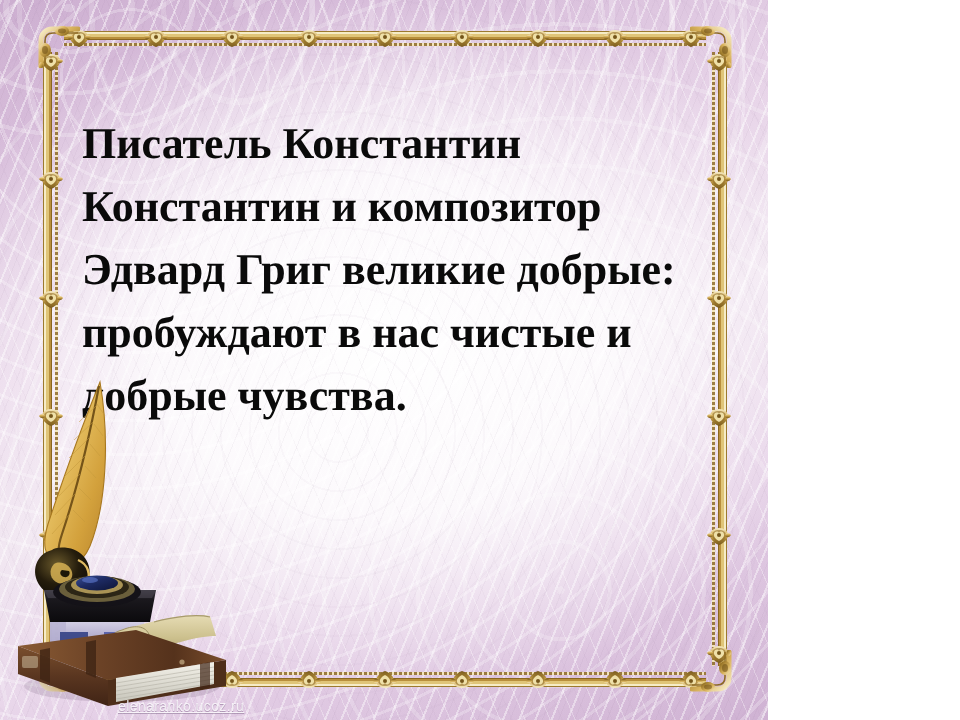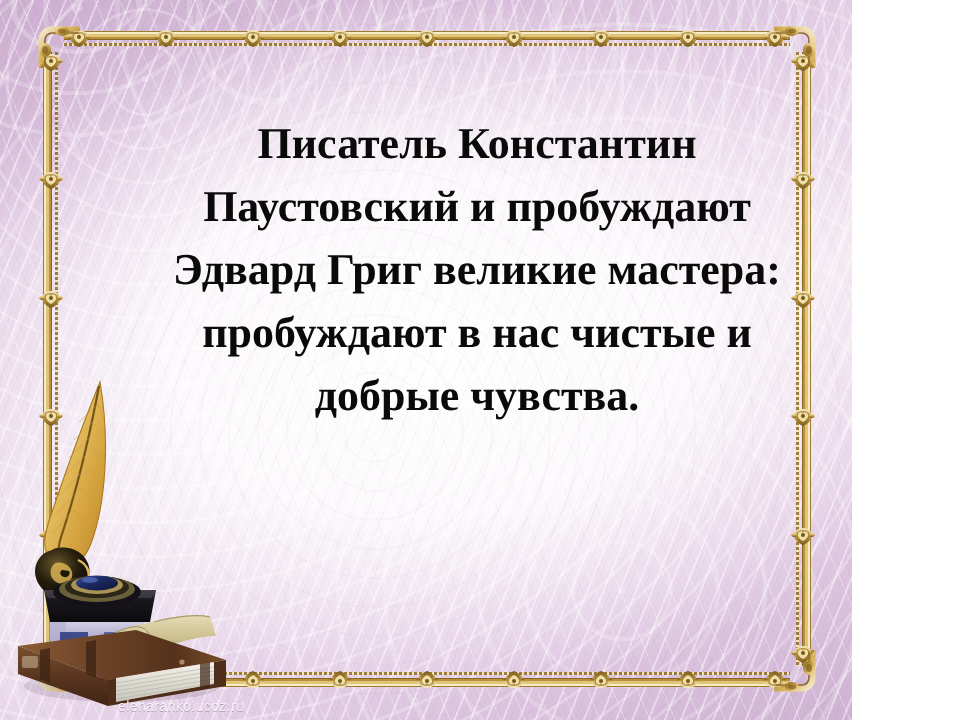--- a/index.html
+++ b/index.html
@@ -8,33 +8,32 @@
     padding: 0;
     background: #ffffff;
   }
   body {
     font-family: "Liberation Serif", "DejaVu Serif", serif;
   }
 
   
   #slide {
     position: relative;
-    width: 852px;
+    width: 768px;
     height: 720px;
     overflow: hidden;
     
     background:
       radial-gradient(ellipse 78% 62% at 50% 48%,
           rgba(255,255,255,0.97) 0%,
           rgba(253,251,253,0.92) 38%,
           rgba(246,238,246,0.55) 60%,
           rgba(225,200,226,0.12) 78%,
           rgba(214,186,216,0.00) 100%),
       linear-gradient(160deg, #ccaed0 0%, #d8bedb 18%, #e9d7ea 38%, #f4ecf4 55%, #e6d2e8 74%, #cfb2d3 100%);
-    text-align: center;
   }
 
   
   .tex {
     position: absolute;
     inset: 0;
     pointer-events: none;
   }
   .tex-a {
     background-image:
@@ -177,20 +176,21 @@
   .watermark {
     position: absolute;
     left: 118px;
     bottom: 6px;
     font-family: "Liberation Sans", sans-serif;
     font-size: 14px;
     letter-spacing: .4px;
     color: rgba(250,248,252,0.88);
     text-shadow: 0 1px 0 rgba(120,95,130,0.45);
     user-select: none;
+    text-decoration: underline;
   }
 </style>
 </head>
 <body>
 
 <div id="slide">
 
   <div class="tex tex-a"></div>
   <div class="tex tex-b"></div>
   <div class="tex tex-floral"></div>
@@ -822,21 +822,21 @@
           <path d="M44 11 L19 11 C14 11 11 14 11 19 L11 44" fill="none" stroke="#8f6b24" stroke-width="1.6"></path>
           <ellipse cx="11" cy="28" rx="6" ry="7" fill="url(#cg)"></ellipse>
           <ellipse cx="11" cy="28" rx="3" ry="4" fill="#6f5118" opacity=".6"></ellipse>
           <ellipse cx="28" cy="9" rx="7" ry="5" fill="url(#cg)"></ellipse>
           <ellipse cx="28" cy="9" rx="4" ry="2.4" fill="#6f5118" opacity=".55"></ellipse>
           <path d="M7 40 C4 42 4 46 7 46 C10 46 10 42 7 40 Z" fill="url(#cg)"></path>
         </svg>
       </div>
   </div>
 
-  <div class="quote" id="quote-block" style="color: rgb(10, 10, 10);"><span class="ln">Писатель  Константин</span><span class="ln">Паустовский и пробуждают</span><span class="ln">Эдвард Григ великие мастера:</span><span class="ln">пробуждают в нас чистые и</span><span class="ln">добрые чувства.</span></div>
+  <div class="quote" id="quote-block" style="color: rgb(10, 10, 10);"><span class="ln">Писатель  Константин</span><span class="ln">Константин и композитор</span><span class="ln">Эдвард Григ великие добрые:</span><span class="ln">пробуждают в нас чистые и</span><span class="ln">добрые чувства.</span></div>
 
   <div class="illus">
     <svg viewBox="0 0 226 340" xmlns="http://www.w3.org/2000/svg">
       <defs>
         <linearGradient id="gFeather" x1="0" y1="0" x2="1" y2="1">
           <stop offset="0" stop-color="#f6dd96"></stop>
           <stop offset=".35" stop-color="#e7c163"></stop>
           <stop offset=".7" stop-color="#d3a13c"></stop>
           <stop offset="1" stop-color="#b8842c"></stop>
         </linearGradient>

